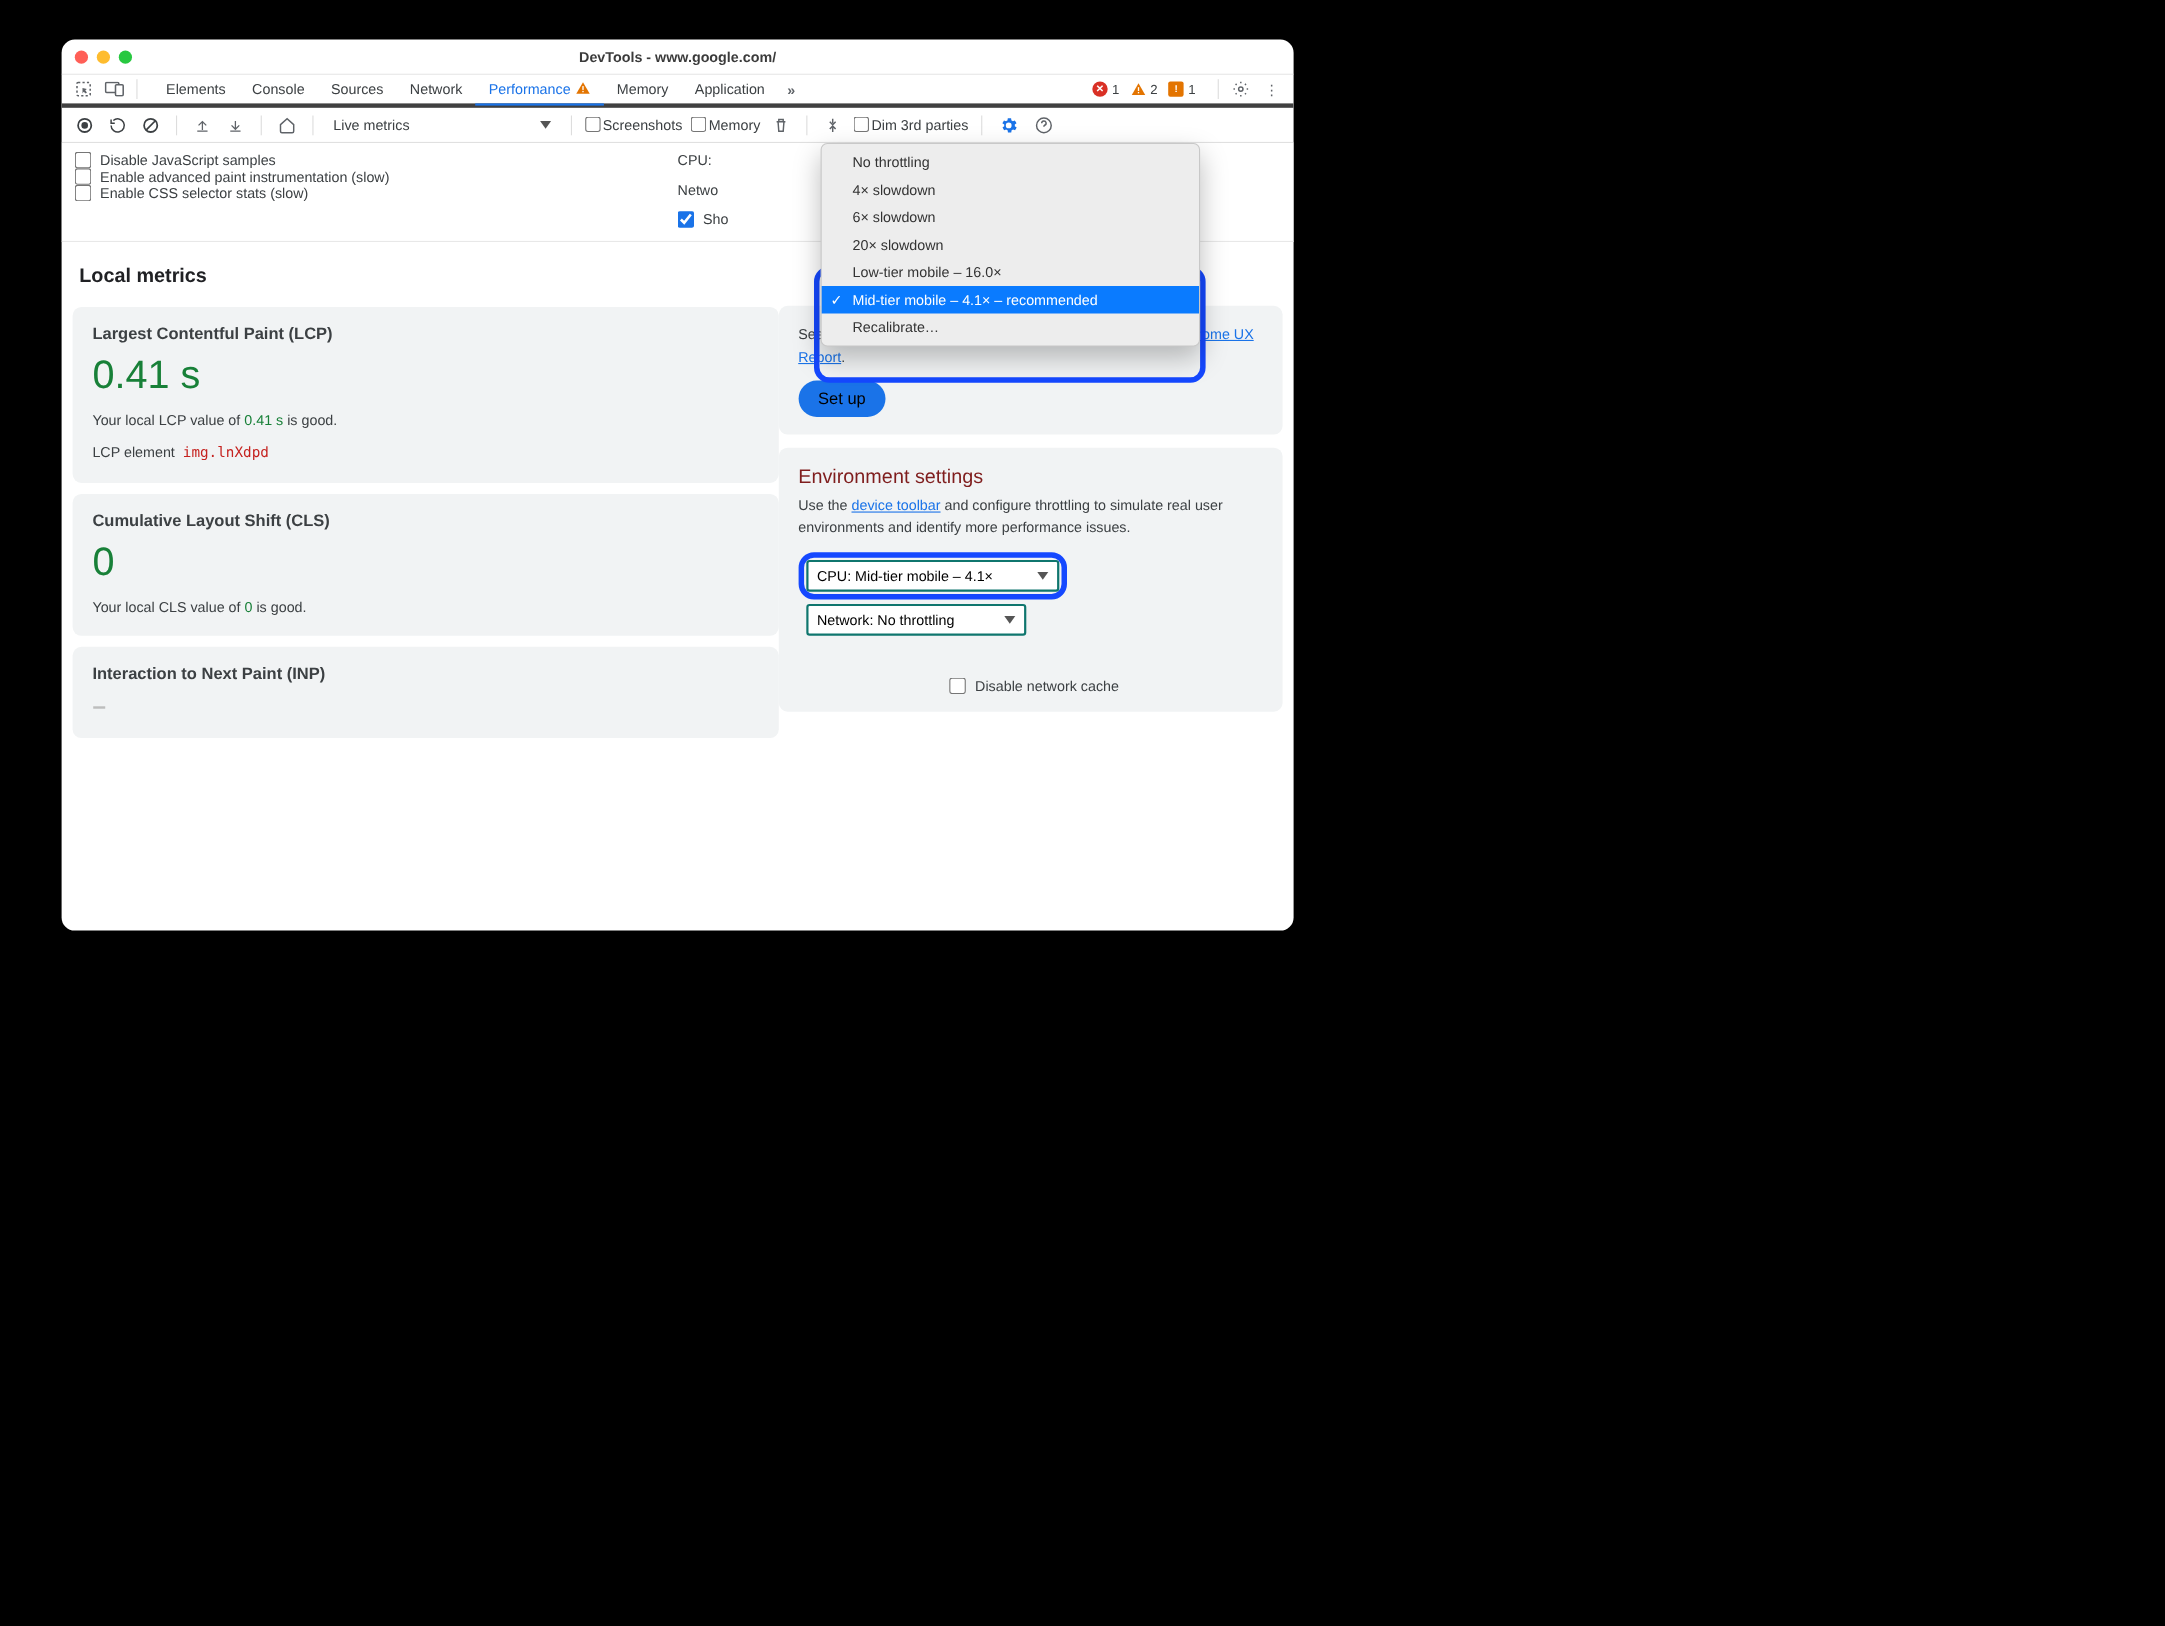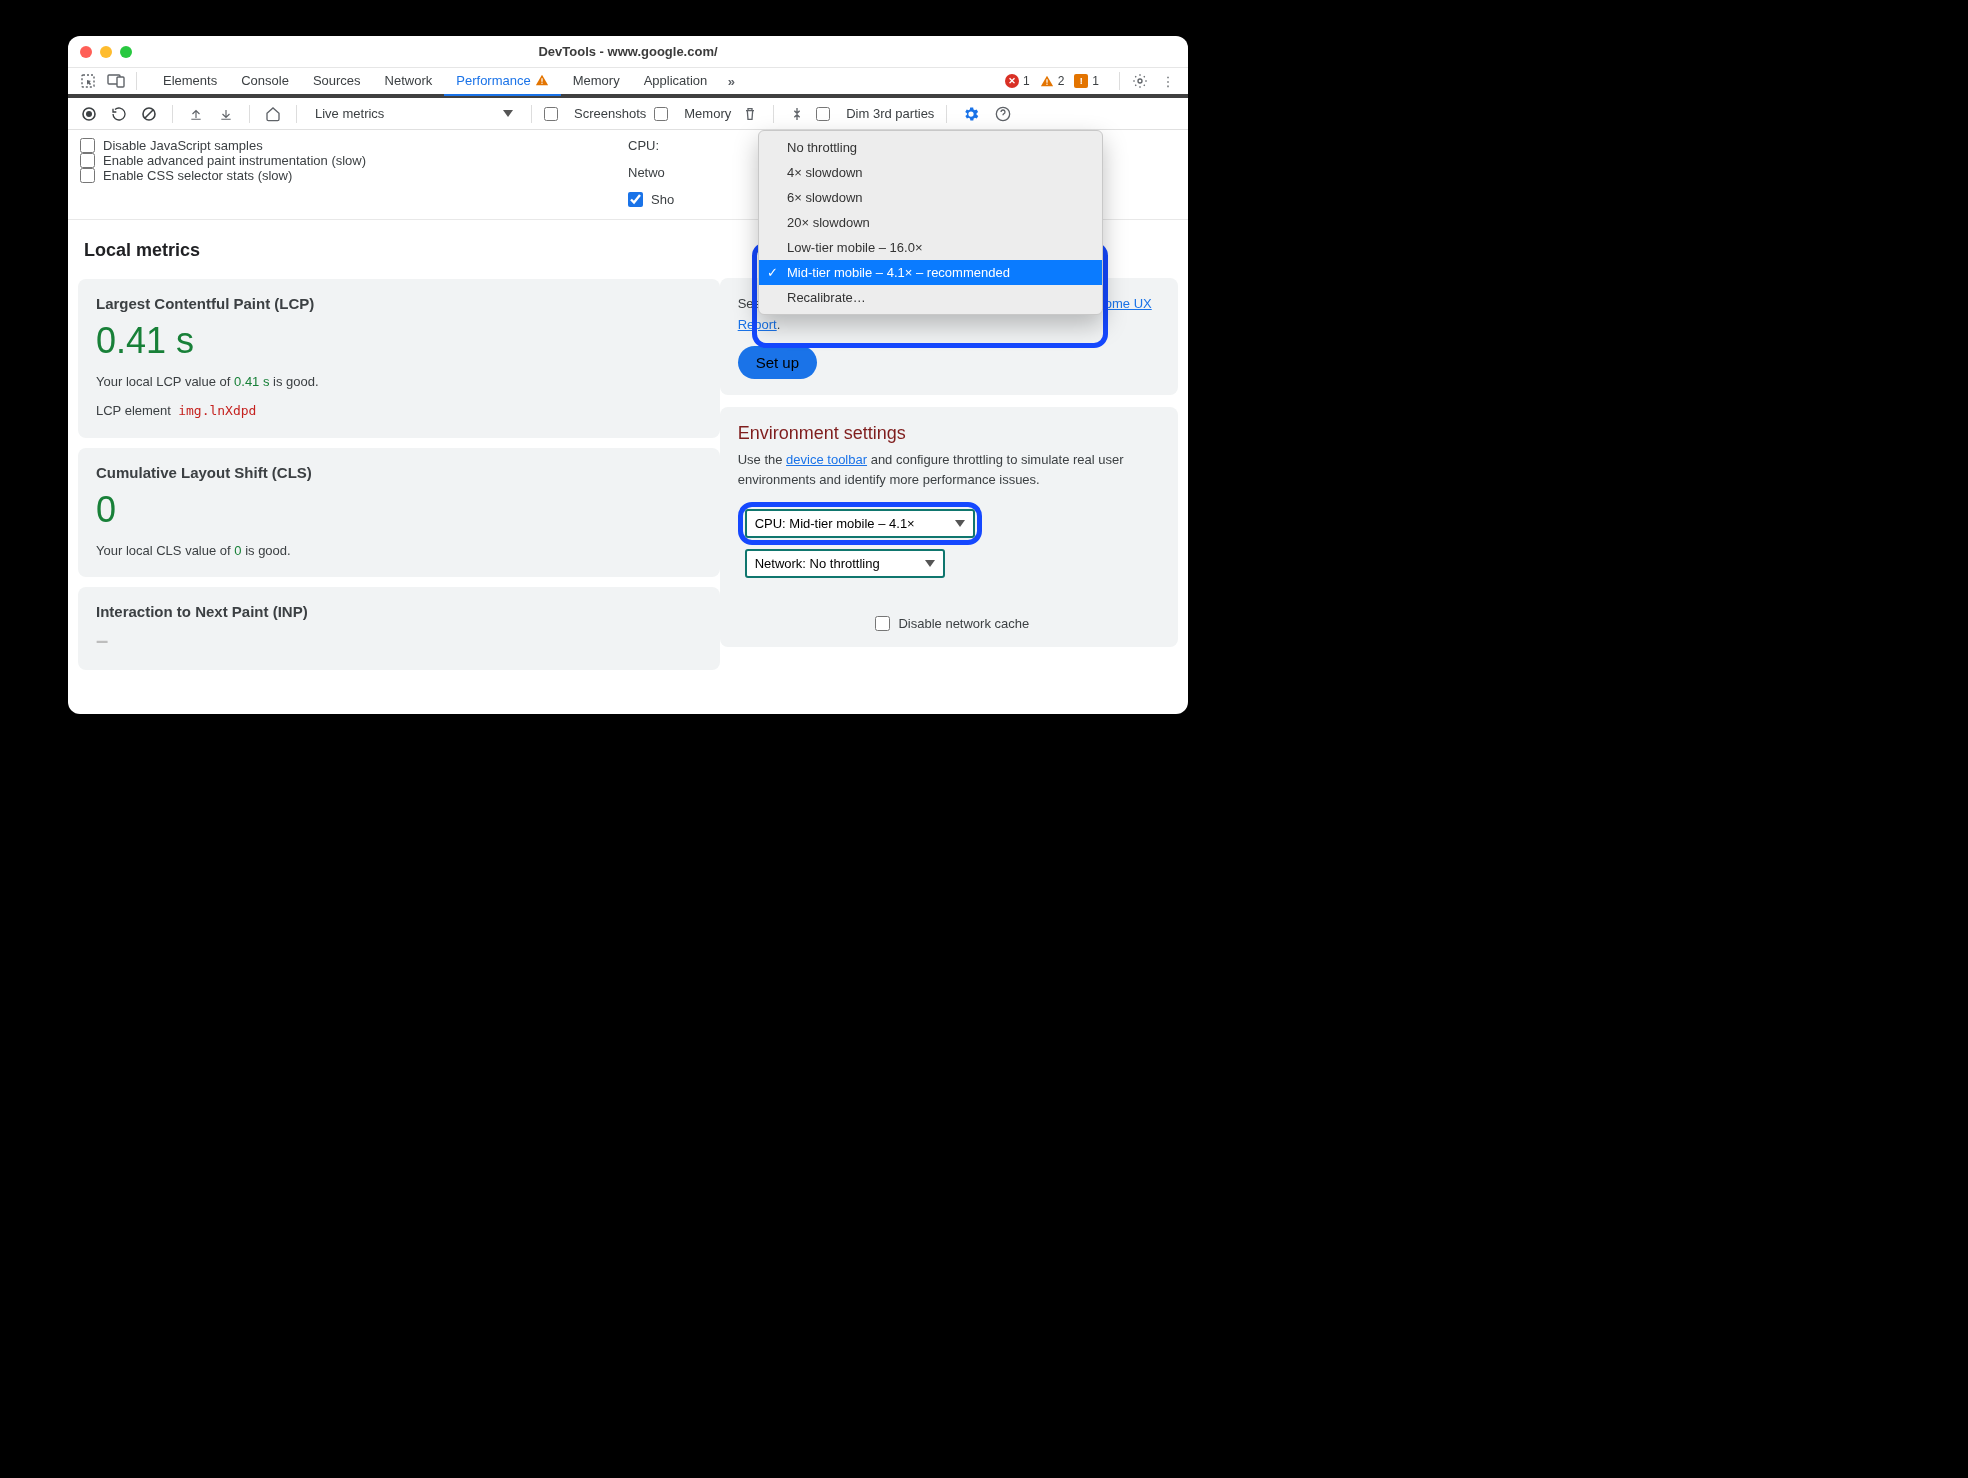--- a/index.html
+++ b/index.html
@@ -6,22 +6,22 @@
   body {
     background: #000;
     font-family: -apple-system, "Helvetica Neue", Arial, sans-serif;
     font-size: 13px;
     width: 1280px;
     height: 961px;
     position: relative;
   }
   .window {
     position: absolute;
-    left: 68px; top: 36px;
-    width: 1120px; height: 678px;
+    left: 56px; top: 36px;
+    width: 1120px; height: 810px;
     background: #fff;
     border-radius: 12px;
     box-shadow: 0 20px 50px rgba(0,0,0,0.6);
     overflow: hidden;
   }
   .titlebar {
     height: 32px;
     display: flex; align-items: center;
     padding: 0 12px;
     border-bottom: 1px solid #e6e6e6;
@@ -55,21 +55,21 @@
     height: 32px;
     display:flex; align-items:center;
     padding: 0 10px;
     border-bottom: 1px solid #e0e0e0;
     gap: 8px;
     font-size:13px;
     color:#3c4043;
   }
   .tbtn { width:22px; height:22px; display:flex; align-items:center; justify-content:center; color:#5f6368;}
   .select { display:flex; align-items:center; gap:4px; padding: 2px 6px; }
-  .chk { display:flex; align-items:center; gap:16px; }
+  .chk { display:flex; gap:2px; }
   .chk input{ width:14px; height:14px; }
   .gear-blue { color:#1a73e8; font-size:16px; }
 
   .settingsband {
     background:#fff;
     border-bottom:1px solid #e8e8e8;
     padding: 8px 12px 12px;
     display:flex;
     position:relative;
   }

